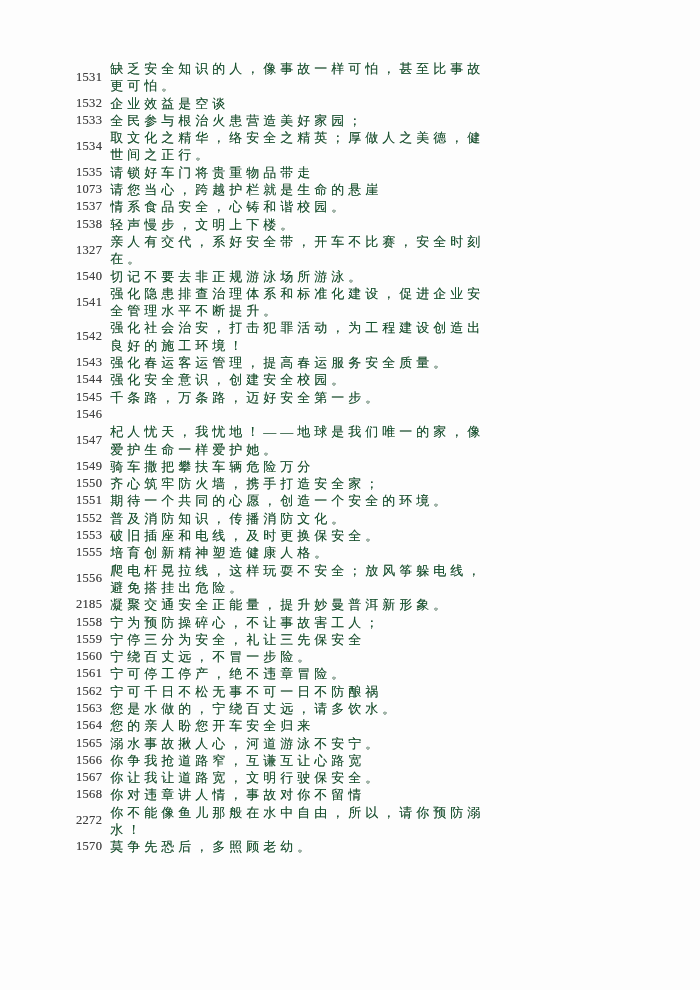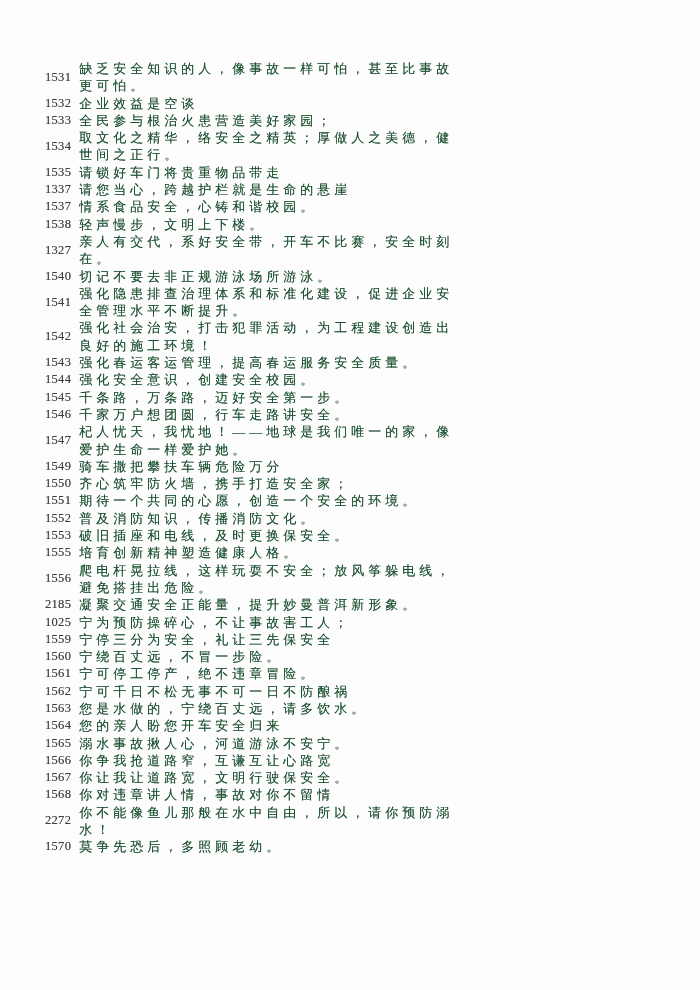--- a/index.html
+++ b/index.html
@@ -9,21 +9,21 @@
   body {
     width: 700px;
     height: 990px;
     background: #fdfdfd;
     overflow: hidden;
   }
   .page {
     box-sizing: border-box;
     width: 700px;
     height: 990px;
-    padding: 60px 40px 0 45px;
+    padding: 60px 40px 0 76px;
     font-family: "Liberation Serif", "DejaVu Serif", serif;
     color: #404040;
   }
   .row {
     display: flex;
     align-items: center;
   }
   .num {
     flex: 0 0 22px;
     margin-right: 8px;
@@ -64,21 +64,21 @@
       </div>
       <div class="row">
         <span class="num">1534</span>
         <span class="txt">取文化之精华，络安全之精英；厚做人之美德，健世间之正行。</span>
       </div>
       <div class="row">
         <span class="num">1535</span>
         <span class="txt">请锁好车门将贵重物品带走</span>
       </div>
       <div class="row">
-        <span class="num">1337</span>
+        <span class="num">1073</span>
         <span class="txt">请您当心，跨越护栏就是生命的悬崖</span>
       </div>
       <div class="row">
         <span class="num">1537</span>
         <span class="txt">情系食品安全，心铸和谐校园。</span>
       </div>
       <div class="row">
         <span class="num">1538</span>
         <span class="txt">轻声慢步，文明上下楼。</span>
       </div>
@@ -105,21 +105,20 @@
       <div class="row">
         <span class="num">1544</span>
         <span class="txt">强化安全意识，创建安全校园。</span>
       </div>
       <div class="row">
         <span class="num">1545</span>
         <span class="txt">千条路，万条路，迈好安全第一步。</span>
       </div>
       <div class="row">
         <span class="num">1546</span>
-        <span class="txt">千家万户想团圆，行车走路讲安全。</span>
       </div>
       <div class="row">
         <span class="num">1547</span>
         <span class="txt">杞人忧天，我忧地！——地球是我们唯一的家，像爱护生命一样爱护她。</span>
       </div>
       <div class="row">
         <span class="num">1549</span>
         <span class="txt">骑车撒把攀扶车辆危险万分</span>
       </div>
       <div class="row">
@@ -144,21 +143,21 @@
       </div>
       <div class="row">
         <span class="num">1556</span>
         <span class="txt">爬电杆晃拉线，这样玩耍不安全；放风筝躲电线，避免搭挂出危险。</span>
       </div>
       <div class="row">
         <span class="num">2185</span>
         <span class="txt">凝聚交通安全正能量，提升妙曼普洱新形象。</span>
       </div>
       <div class="row">
-        <span class="num">1025</span>
+        <span class="num">1558</span>
         <span class="txt">宁为预防操碎心，不让事故害工人；</span>
       </div>
       <div class="row">
         <span class="num">1559</span>
         <span class="txt">宁停三分为安全，礼让三先保安全</span>
       </div>
       <div class="row">
         <span class="num">1560</span>
         <span class="txt">宁绕百丈远，不冒一步险。</span>
       </div>

